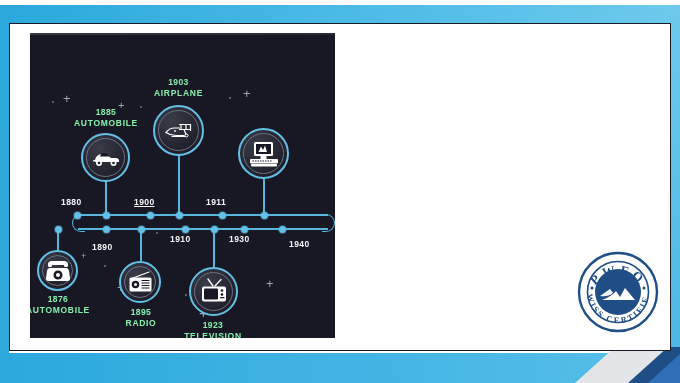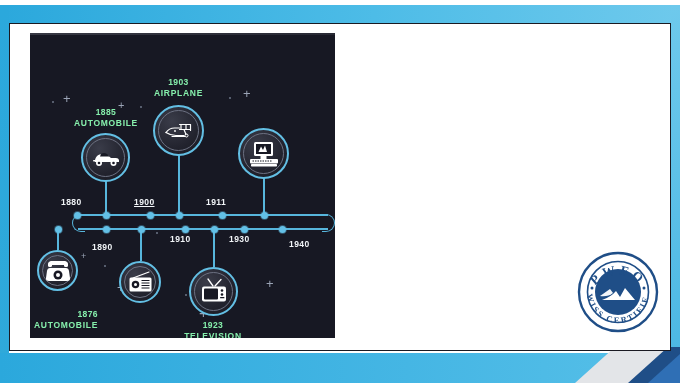--- a/index.html
+++ b/index.html
@@ -237,39 +237,43 @@
         <g fill="#ffffff">
           <rect x="8" y="4" width="36" height="8" rx="4"></rect>
           <rect x="6" y="6" width="8" height="10" rx="3"></rect>
           <rect x="38" y="6" width="8" height="10" rx="3"></rect>
           <path d="M10 18 h32 q5 0 6 6 l2 14 q1 6-6 6 H8 q-7 0-6-6 l2-14 q1-6 6-6z"></path>
         </g>
         <circle cx="26" cy="32" r="9" fill="#171823"></circle>
         <circle cx="26" cy="32" r="4" fill="#ffffff"></circle>
       </svg>
     </div>
-    <div class="cap-txt" style="left:-12px;top:276px;width:80px;text-align:right;">
+    <div class="cap-txt" style="left:-12px;top:261px;width:80px;">
       <div class="cap-year">1876</div>
       <div class="cap-name">AUTOMOBILE</div>
     </div>
 
     <div class="bubble" style="left:89px;top:228px;width:42px;height:42px;">
       <span class="inner-ring"></span>
       <svg width="27" height="24" viewBox="0 0 54 48">
         <path d="M12 16 L44 4" stroke="#ffffff" stroke-width="2.4" stroke-linecap="round" fill="none"></path>
         <rect x="5" y="15" width="44" height="28" rx="3" fill="#ffffff"></rect>
         <circle cx="17" cy="29" r="7.5" fill="#171823"></circle>
         <circle cx="17" cy="29" r="3" fill="#ffffff"></circle>
         <g fill="#171823">
           <rect x="29" y="20" width="16" height="2"></rect>
           <rect x="29" y="25" width="16" height="2"></rect>
           <rect x="29" y="30" width="16" height="2"></rect>
           <rect x="29" y="35" width="16" height="2"></rect>
         </g>
       </svg>
+    </div>
+    <div class="cap-txt" style="left:71px;top:274px;width:80px;">
+      <div class="cap-year">1895</div>
+      <div class="cap-name">RADIO</div>
     </div>
 
     <div class="bubble" style="left:159px;top:234px;width:49px;height:49px;">
       <span class="inner-ring"></span>
       <svg width="30" height="27" viewBox="0 0 60 54">
         <g stroke="#ffffff" stroke-width="2.6" fill="none" stroke-linecap="round">
           <path d="M28 16 L18 2"></path>
             <path d="M32 16 L44 3"></path>
         </g>
         <rect x="6" y="17" width="48" height="30" rx="4" fill="#ffffff"></rect>

